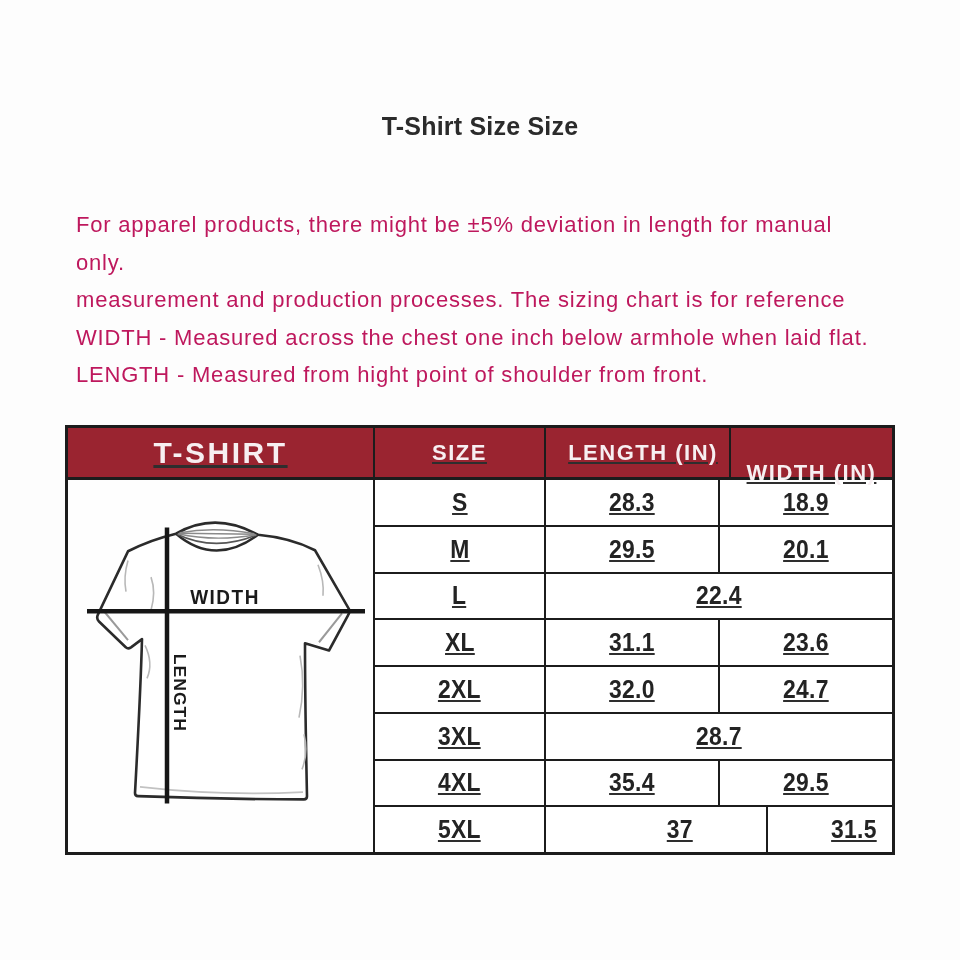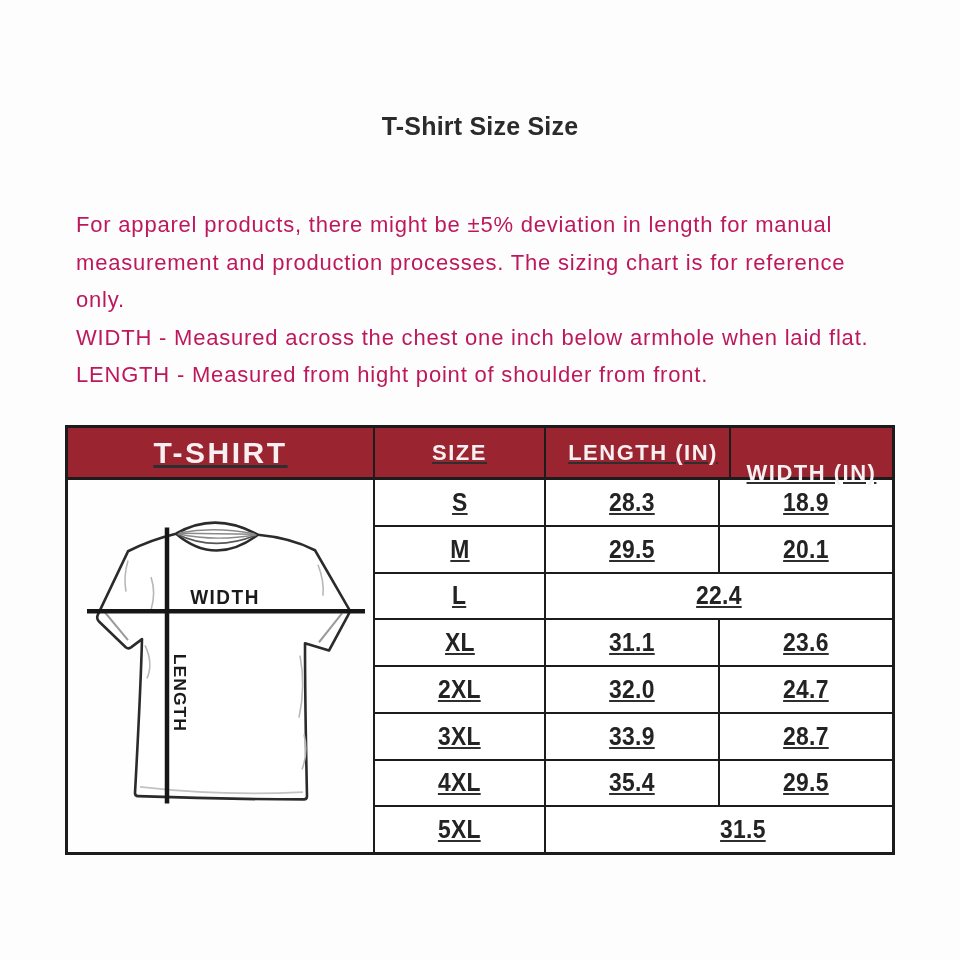--- a/index.html
+++ b/index.html
@@ -51,22 +51,22 @@
 </style>
 </head>
 <body>
 
 <div class="canvas">
 
   <div class="page-title">T-Shirt Size Size</div>
 
   <div class="intro">
     <div class="line">For apparel products, there might be ±5% deviation in length for manual</div>
+    <div class="line">only.</div>
     <div class="line">measurement and production processes. The sizing chart is for reference</div>
-    <div class="line">only.</div>
     <div class="line">WIDTH - Measured across the chest one inch below armhole when laid flat.</div>
     <div class="line">LENGTH - Measured from hight point of shoulder from front.</div>
   </div>
 
   <div class="size-table">
     <div class="thead">
       <div class="th c-product">T-SHIRT</div>
       <div class="th c-size">SIZE</div>
       <div class="th c-len">LENGTH (IN)</div>
       <div class="th c-wid">WIDTH (IN)</div>
@@ -161,43 +161,43 @@
             </div>
     <div class="td wid">
               <span>24.7</span>
             </div>
   </div>
 
   <div class="trow">
     <div class="td size">
               <span>3XL</span>
             </div>
-    <div class="td len">
-              <span>33.9</span>
-            </div>
     <div class="td wid">
               <span>28.7</span>
             </div>
   </div>
 
   <div class="trow">
     <div class="td size">
               <span>4XL</span>
             </div>
     <div class="td len">
               <span>35.4</span>
             </div>
     <div class="td wid">
               <span>29.5</span>
             </div>
   </div>
 
   <div class="trow">
     <div class="td size">
               <span>5XL</span>
+            </div>
+    <div class="td len">
+              <span>37</span>
             </div>
     <div class="td wid">
               <span>31.5</span>
             </div>
   </div>
 </div>
     </div>
   </div>
 
 </div>

